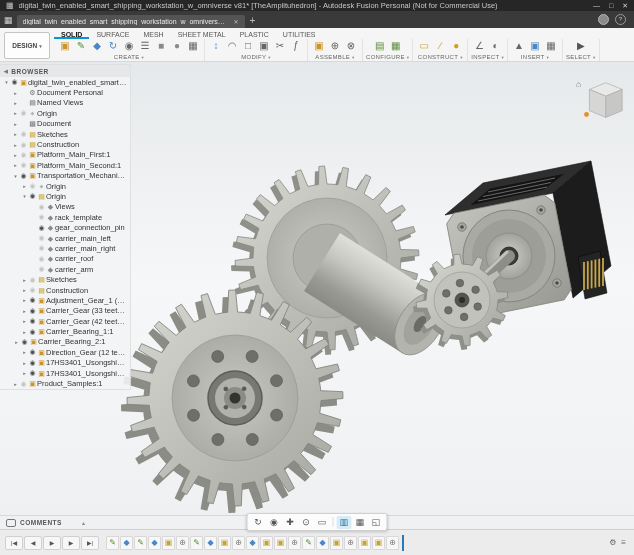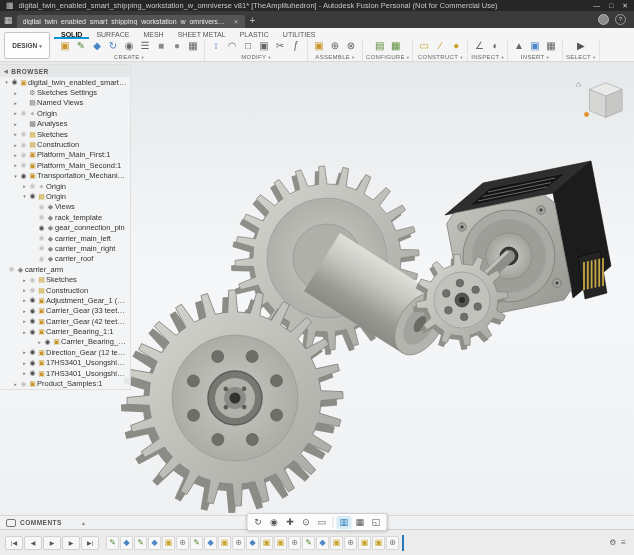--- a/index.html
+++ b/index.html
@@ -473,42 +473,42 @@
           <span class="arr">▾</span>
           <span class="eye">◉</span>
           <span class="tico" style="color: rgb(201, 149, 44);">▣</span>
           <span class="tlabel">digital_twin_enabled_smart_w...</span>
         </div>
 
         <div class="trow" style="padding-left: 12px;">
           <span class="arr">▸</span>
           <span class="eye"></span>
           <span class="tico" style="color: rgb(119, 119, 119);">⚙</span>
-          <span class="tlabel">Sketches Settings</span>
+          <span class="tlabel">Document Personal</span>
         </div>
 
         <div class="trow" style="padding-left: 12px;">
           <span class="arr">▸</span>
           <span class="eye"></span>
           <span class="tico" style="color: rgb(119, 119, 119);">▤</span>
           <span class="tlabel">Named Views</span>
         </div>
 
         <div class="trow" style="padding-left: 12px;">
           <span class="arr">▸</span>
           <span class="eye dim">◉</span>
           <span class="tico" style="color: rgb(119, 119, 119);">⌖</span>
           <span class="tlabel">Origin</span>
         </div>
 
         <div class="trow" style="padding-left: 12px;">
           <span class="arr">▸</span>
           <span class="eye"></span>
           <span class="tico" style="color: rgb(119, 119, 119);">▩</span>
-          <span class="tlabel">Analyses</span>
+          <span class="tlabel">Document</span>
         </div>
 
         <div class="trow" style="padding-left: 12px;">
           <span class="arr">▸</span>
           <span class="eye dim">◉</span>
           <span class="tico" style="color: rgb(201, 162, 39);">▤</span>
           <span class="tlabel">Sketches</span>
         </div>
 
         <div class="trow" style="padding-left: 12px;">
@@ -588,21 +588,21 @@
           <span class="tlabel">carrier_main_right</span>
         </div>
 
         <div class="trow" style="padding-left: 30px;">
           <span class="arr"></span>
           <span class="eye dim">◉</span>
           <span class="tico" style="color: rgb(138, 138, 138);">◆</span>
           <span class="tlabel">carrier_roof</span>
         </div>
 
-        <div class="trow" style=" justify-content: center;">
+        <div class="trow" style="padding-left: 30px; justify-content: center;">
           <span class="arr"></span>
           <span class="eye dim">◉</span>
           <span class="tico" style="color: rgb(138, 138, 138);">◆</span>
           <span class="tlabel">carrier_arm</span>
         </div>
 
         <div class="trow" style="padding-left: 21px;">
           <span class="arr">▸</span>
           <span class="eye dim">◉</span>
           <span class="tico" style="color: rgb(201, 162, 39);">▤</span>
@@ -637,21 +637,21 @@
           <span class="tlabel">Carrier_Gear (42 teeth):2</span>
         </div>
 
         <div class="trow" style="padding-left: 21px;">
           <span class="arr">▸</span>
           <span class="eye">◉</span>
           <span class="tico" style="color: rgb(201, 149, 44);">▣</span>
           <span class="tlabel">Carrier_Bearing_1:1</span>
         </div>
 
-        <div class="trow" style="padding-left: 36px;">
+        <div class="trow" style="padding-left: 13px;">
           <span class="arr">▸</span>
           <span class="eye">◉</span>
           <span class="tico" style="color: rgb(201, 149, 44);">▣</span>
           <span class="tlabel">Carrier_Bearing_2:1</span>
         </div>
 
         <div class="trow" style="padding-left: 21px;">
           <span class="arr">▸</span>
           <span class="eye">◉</span>
           <span class="tico" style="color: rgb(201, 149, 44);">▣</span>

